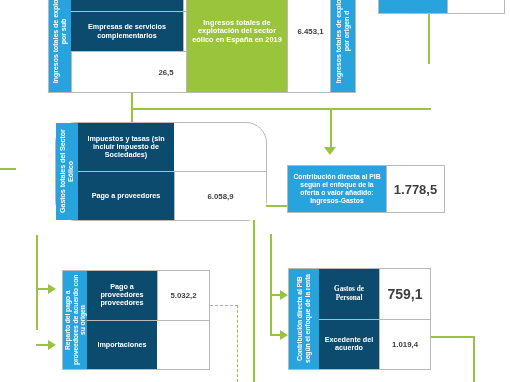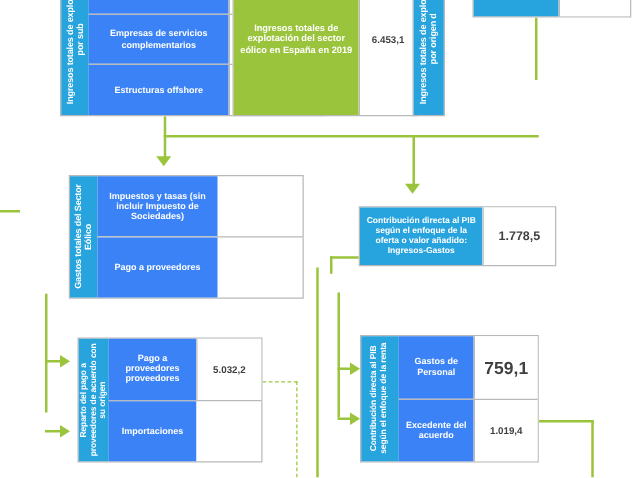--- a/index.html
+++ b/index.html
@@ -56,21 +56,21 @@
     flex-direction: column;
     min-width: 0;
   }
   .row {
     flex: 1 1 0;
     display: flex;
     min-height: 0;
   }
   .row + .row { border-top: 1px solid #b9b9b9; }
   .cell-label {
-    background: #3b82f6;
+    background: #0c4a6e;
     color: #ffffff;
     display: flex;
     align-items: center;
     justify-content: center;
     text-align: center;
     line-height: 1.15;
     padding: 2px 3px;
     box-sizing: border-box;
     font-weight: bold;
   }
@@ -153,21 +153,20 @@
     <div class="rows">
       <div class="row">
         <div class="cell-label" style="flex:0 0 112px; font-size:7.2px;"></div>
         <div class="cell-value" style="flex:1 1 auto; font-size:7.8px;"></div>
       </div>
       <div class="row">
         <div class="cell-label" style="flex:0 0 112px; font-size:7.2px;">Empresas de servicios complementarios</div>
         <div class="cell-value" style="flex:1 1 auto; font-size:7.8px;">1.756,6</div>
       </div>
       <div class="row">
-        <div class="cell-label" style="flex:0 0 112px; font-size:7.2px;">Estructuras offshore</div>
         <div class="cell-value" style="flex:1 1 auto; font-size:7.8px;">26,5</div>
       </div>
     </div>
   </div>
 
   <div class="merged" style="left:186px; top:-30px; width:148px; height:123px;">
     <div class="cell-label green-big" style="flex:0 0 100px; font-size:7.4px;">Ingresos totales de explotación del sector eólico en España en 2019</div>
     <div class="cell-value" style="flex:1 1 auto; font-size:7.8px;">6.453,1</div>
   </div>
 
@@ -186,39 +185,40 @@
   <div class="line v" style="left:428px; top:14px; height:50px;"></div>
 
   <div class="line v" style="left:131px; top:93px; height:16px;"></div>
   <div class="line h" style="left:131px; top:108px; width:300px;"></div>
   <div class="line v" style="left:131px; top:108px; height:18px;"></div>
   <div class="arrow down" style="left:125px; top:125px;"></div>
 
   <div class="line v" style="left:330px; top:108px; height:40px;"></div>
   <div class="arrow down" style="left:324px; top:147px;"></div>
 
-  <div class="block" style="left:55px; top:140px; width:188px; height:99px;">
+  <div class="block" style="left:55px; top:122px; width:212px; height:99px;border-radius:21px;">
     <div class="spine" style="width:22px;">
       <span class="vtext" style="font-size:7.2px;">Gastos totales del Sector Eólico</span>
     </div>
     <div class="rows">
       <div class="row">
         <div class="cell-label" style="flex:0 0 96px; font-size:7.2px;">Impuestos y tasas (sin incluir Impuesto de Sociedades)</div>
       </div>
       <div class="row">
         <div class="cell-label" style="flex:0 0 96px; font-size:7.2px;">Pago a proveedores</div>
+        <div class="cell-value" style="flex:1 1 auto; font-size:7.8px;">6.058,9</div>
       </div>
     </div>
   </div>
 
   <div class="line h" style="left:0px; top:168px; width:16px;"></div>
 
   <div class="merged" style="left:287px; top:165px; width:158px; height:48px;">
     <div class="cell-label blue" style="flex:0 0 98px; font-size:6.8px;">Contribución directa al PIB según el enfoque de la oferta o valor añadido: Ingresos-Gastos</div>
-    <div class="cell-value" style="flex:1 1 auto; font-size:10px;">1.778,5</div>
+    <div class="cell-value" style="flex:1 1 auto; font-size:13px;">1.778,5</div>
   </div>
 
   <div class="line h" style="left:264px; top:205px; width:24px;"></div>
   <div class="line v" style="left:264px; top:205px; height:14px;"></div>
 
   <div class="line v" style="left:36px; top:235px; height:95px;"></div>
   <div class="line h" style="left:36px; top:288px; width:14px;"></div>
   <div class="arrow right" style="left:48px; top:284px;"></div>
   <div class="line h" style="left:36px; top:344px; width:14px;"></div>
   <div class="arrow right" style="left:48px; top:340px;"></div>
@@ -248,21 +248,21 @@
   <div class="arrow right" style="left:280px; top:330px;"></div>
 
   <div class="line v" style="left:253px; top:214px; height:168px;"></div>
 
   <div class="block" style="left:288px; top:268px; width:143px; height:102px;">
     <div class="spine" style="width:30px;">
       <span class="vtext" style="font-size:6.8px;">Contribución directa al PIB según el enfoque de la renta</span>
     </div>
     <div class="rows">
       <div class="row">
-        <div class="cell-label" style="flex:0 0 60px; font-size:7.2px;">Gastos de Personal</div>
+        <div class="cell-label" style="flex:0 0 60px; font-size:7.2px;font-family:Liberation Serif, serif;">Gastos de Personal</div>
         <div class="cell-value" style="flex:1 1 auto; font-size:14px;">759,1</div>
       </div>
       <div class="row">
         <div class="cell-label" style="flex:0 0 60px; font-size:7.2px;">Excedente del acuerdo</div>
         <div class="cell-value" style="flex:1 1 auto; font-size:7.8px;">1.019,4</div>
       </div>
     </div>
   </div>
 
   <div class="line h" style="left:431px; top:336px; width:44px;"></div>

